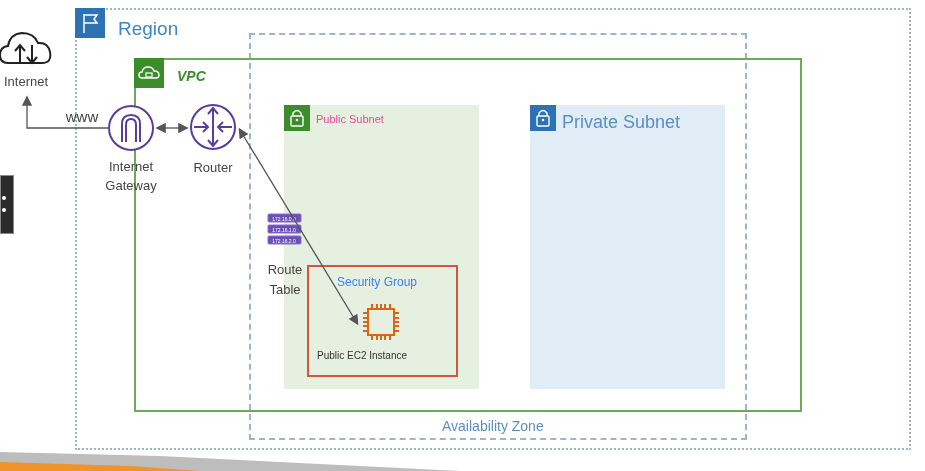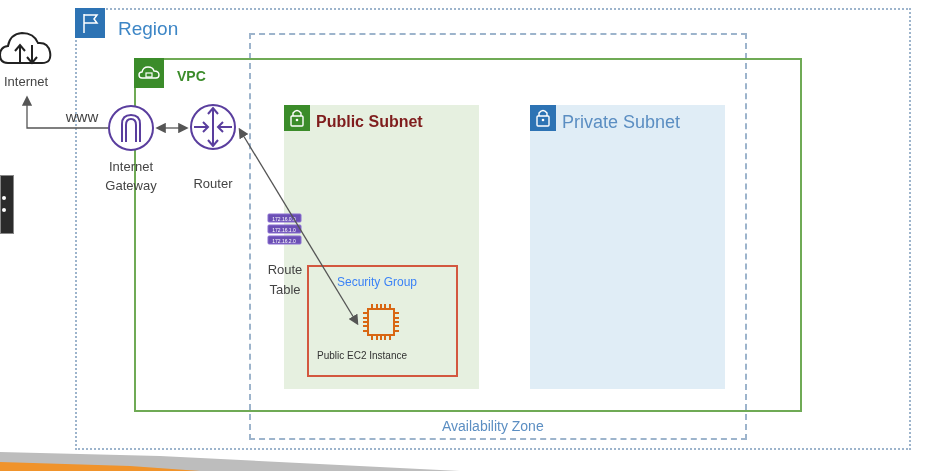--- a/index.html
+++ b/index.html
@@ -6,24 +6,24 @@
   body { width:925px; height:471px; background:#ffffff; position:relative; overflow:hidden;
          font-family:"Liberation Sans", "DejaVu Sans", sans-serif; }
   .abs { position:absolute; }
   .region { left:75px; top:8px; width:836px; height:442px; border:2px dotted #9db4cc; box-sizing:border-box; }
   .region-badge { left:75px; top:8px; width:30px; height:30px; background:#2d73b4; }
   .region-label { left:118px; top:18px; font-size:19px; color:#3d86c6; }
   .az { left:249px; top:33px; width:498px; height:407px; border:2px dashed #9db4cc; box-sizing:border-box; }
   .az-label { left:442px; top:418px; font-size:14px; color:#5b8ec2; }
   .vpc { left:134px; top:58px; width:668px; height:354px; border:2px solid #6faa55; box-sizing:border-box; }
   .vpc-badge { left:134px; top:58px; width:30px; height:30px; background:#3b8c2a; }
-  .vpc-label { left:177px; top:68px; font-size:14px; color:#3b8c2a; font-weight:bold; }
+  .vpc-label { left:177px; top:68px; font-size:14px; color:#3b8c2a; font-weight:bold;font-style:italic; }
   .pub-subnet { left:284px; top:105px; width:195px; height:284px; background:#e6f0e0; }
   .pub-badge { left:284px; top:105px; width:26px; height:26px; background:#3b8c2a; }
-  .pub-label { left:316px; top:113px; font-size:16px; color:#7f1d1d; font-weight:bold; }
+  .pub-label { left:316px; top:113px; font-size:11px; color:#ec4899; font-weight:normal; }
   .priv-subnet { left:530px; top:105px; width:195px; height:284px; background:#e0edf6; }
   .priv-badge { left:530px; top:105px; width:26px; height:26px; background:#2d73b4; }
   .priv-label { left:562px; top:112px; font-size:18px; color:#5b8ec2; }
   .sg { left:307px; top:265px; width:151px; height:112px; border:2px solid #d3573f; box-sizing:border-box; }
   .sg-label { left:337px; top:275px; font-size:12px; color:#3b82f6; }
   .ec2-label { left:317px; top:350px; font-size:10px; color:#333; }
   .lbl { font-size:13px; color:#444; text-align:center; }
   .side-tab { left:0; top:175px; width:14px; height:59px; background:#2b2b2b; border:1px solid #888; box-sizing:border-box; }
   .dot { position:absolute; left:1px; width:4px; height:4px; border-radius:50%; background:#fff; }
   svg { position:absolute; left:0; top:0; }
@@ -152,21 +152,21 @@
   <polygon points="0,452 160,456 460,471 0,471" fill="#bdbdbd"></polygon>
   <polygon points="0,462 130,466 200,471 0,471" fill="#f0932b"></polygon>
 </svg>
 
 <div class="abs lbl" style="left:-4px; top:74px; width:60px;">Internet</div>
 <div class="abs lbl" style="left:62px; top:108px; width:40px; font-size:15px;">www</div>
 <div class="abs lbl" style="left:96px; top:157px; width:70px; line-height:19px;">
   <div>Internet</div>
   <div>Gateway</div>
 </div>
-<div class="abs lbl" style="left:183px; top:176px; width:60px;">Router</div>
+<div class="abs lbl" style="left:183px; top:160px; width:60px;">Router</div>
 <div class="abs lbl" style="left:258px; top:260px; width:54px; line-height:20px;">
   <div>Route</div>
   <div>Table</div>
 </div>
 <div class="abs ec2-label">Public EC2 Instance</div>
 
 <div class="abs side-tab">
   <span class="dot" style="top:20px;"></span>
   <span class="dot" style="top:32px;"></span>
 </div>

